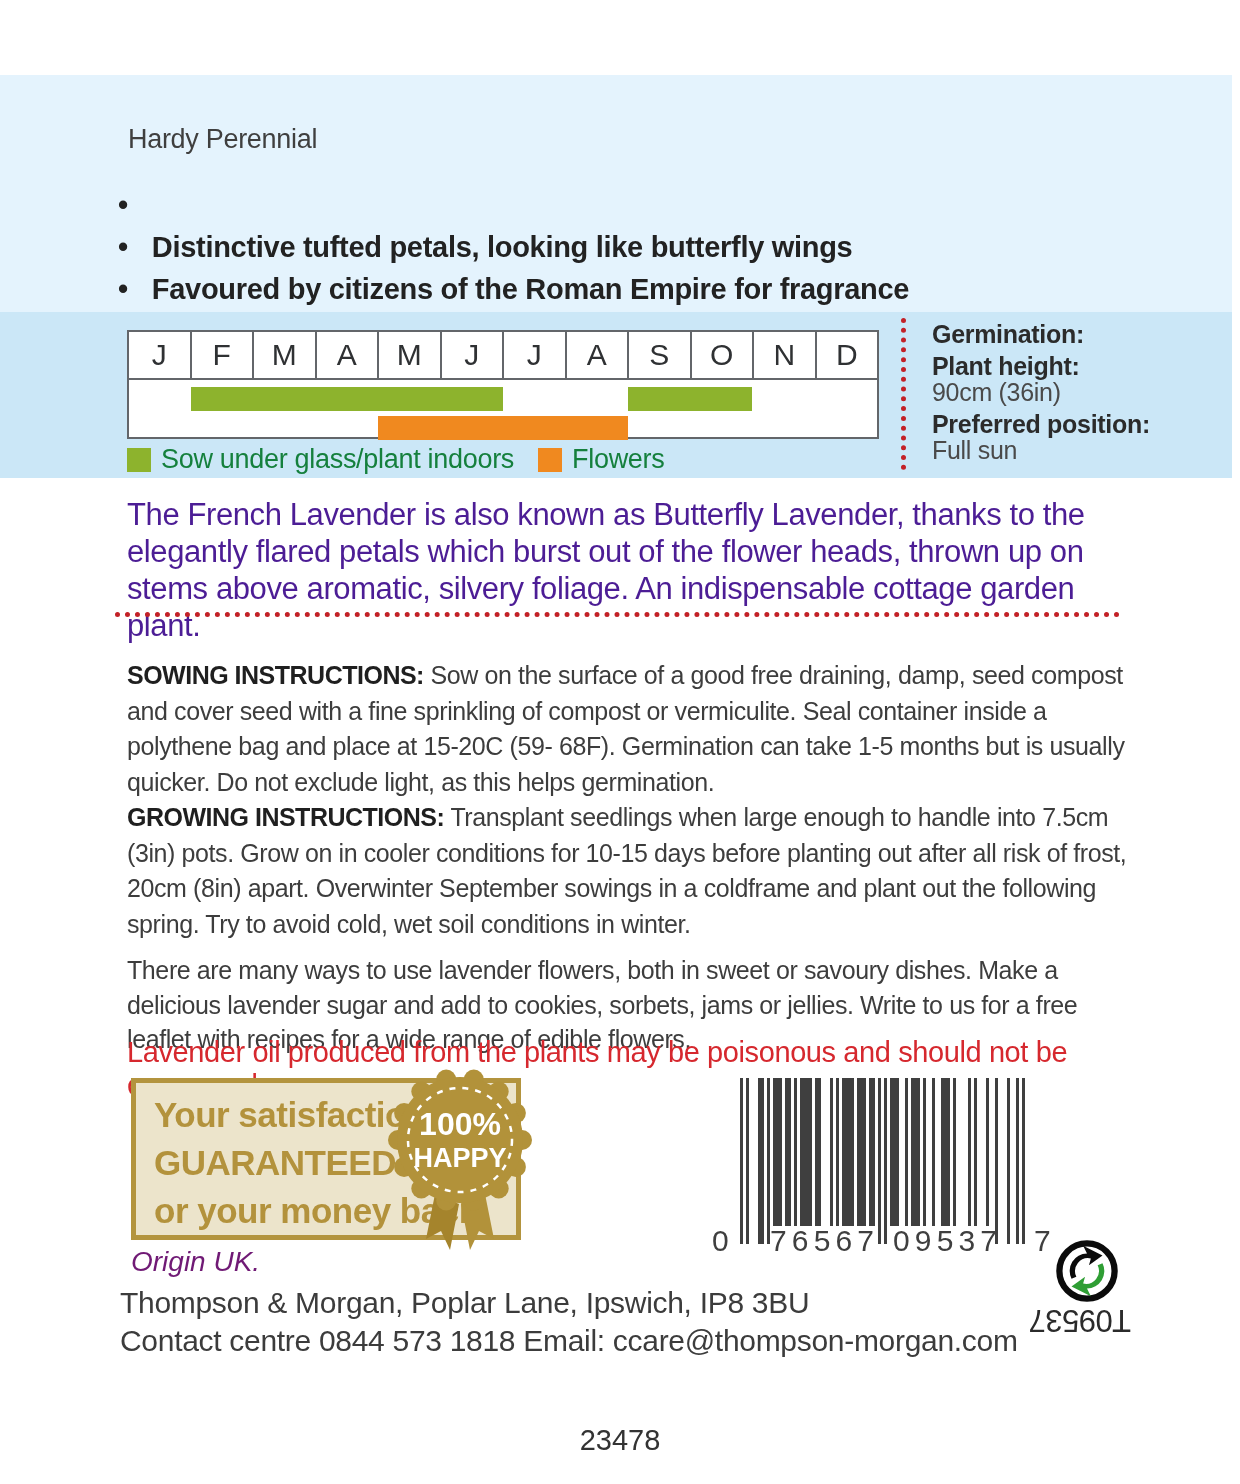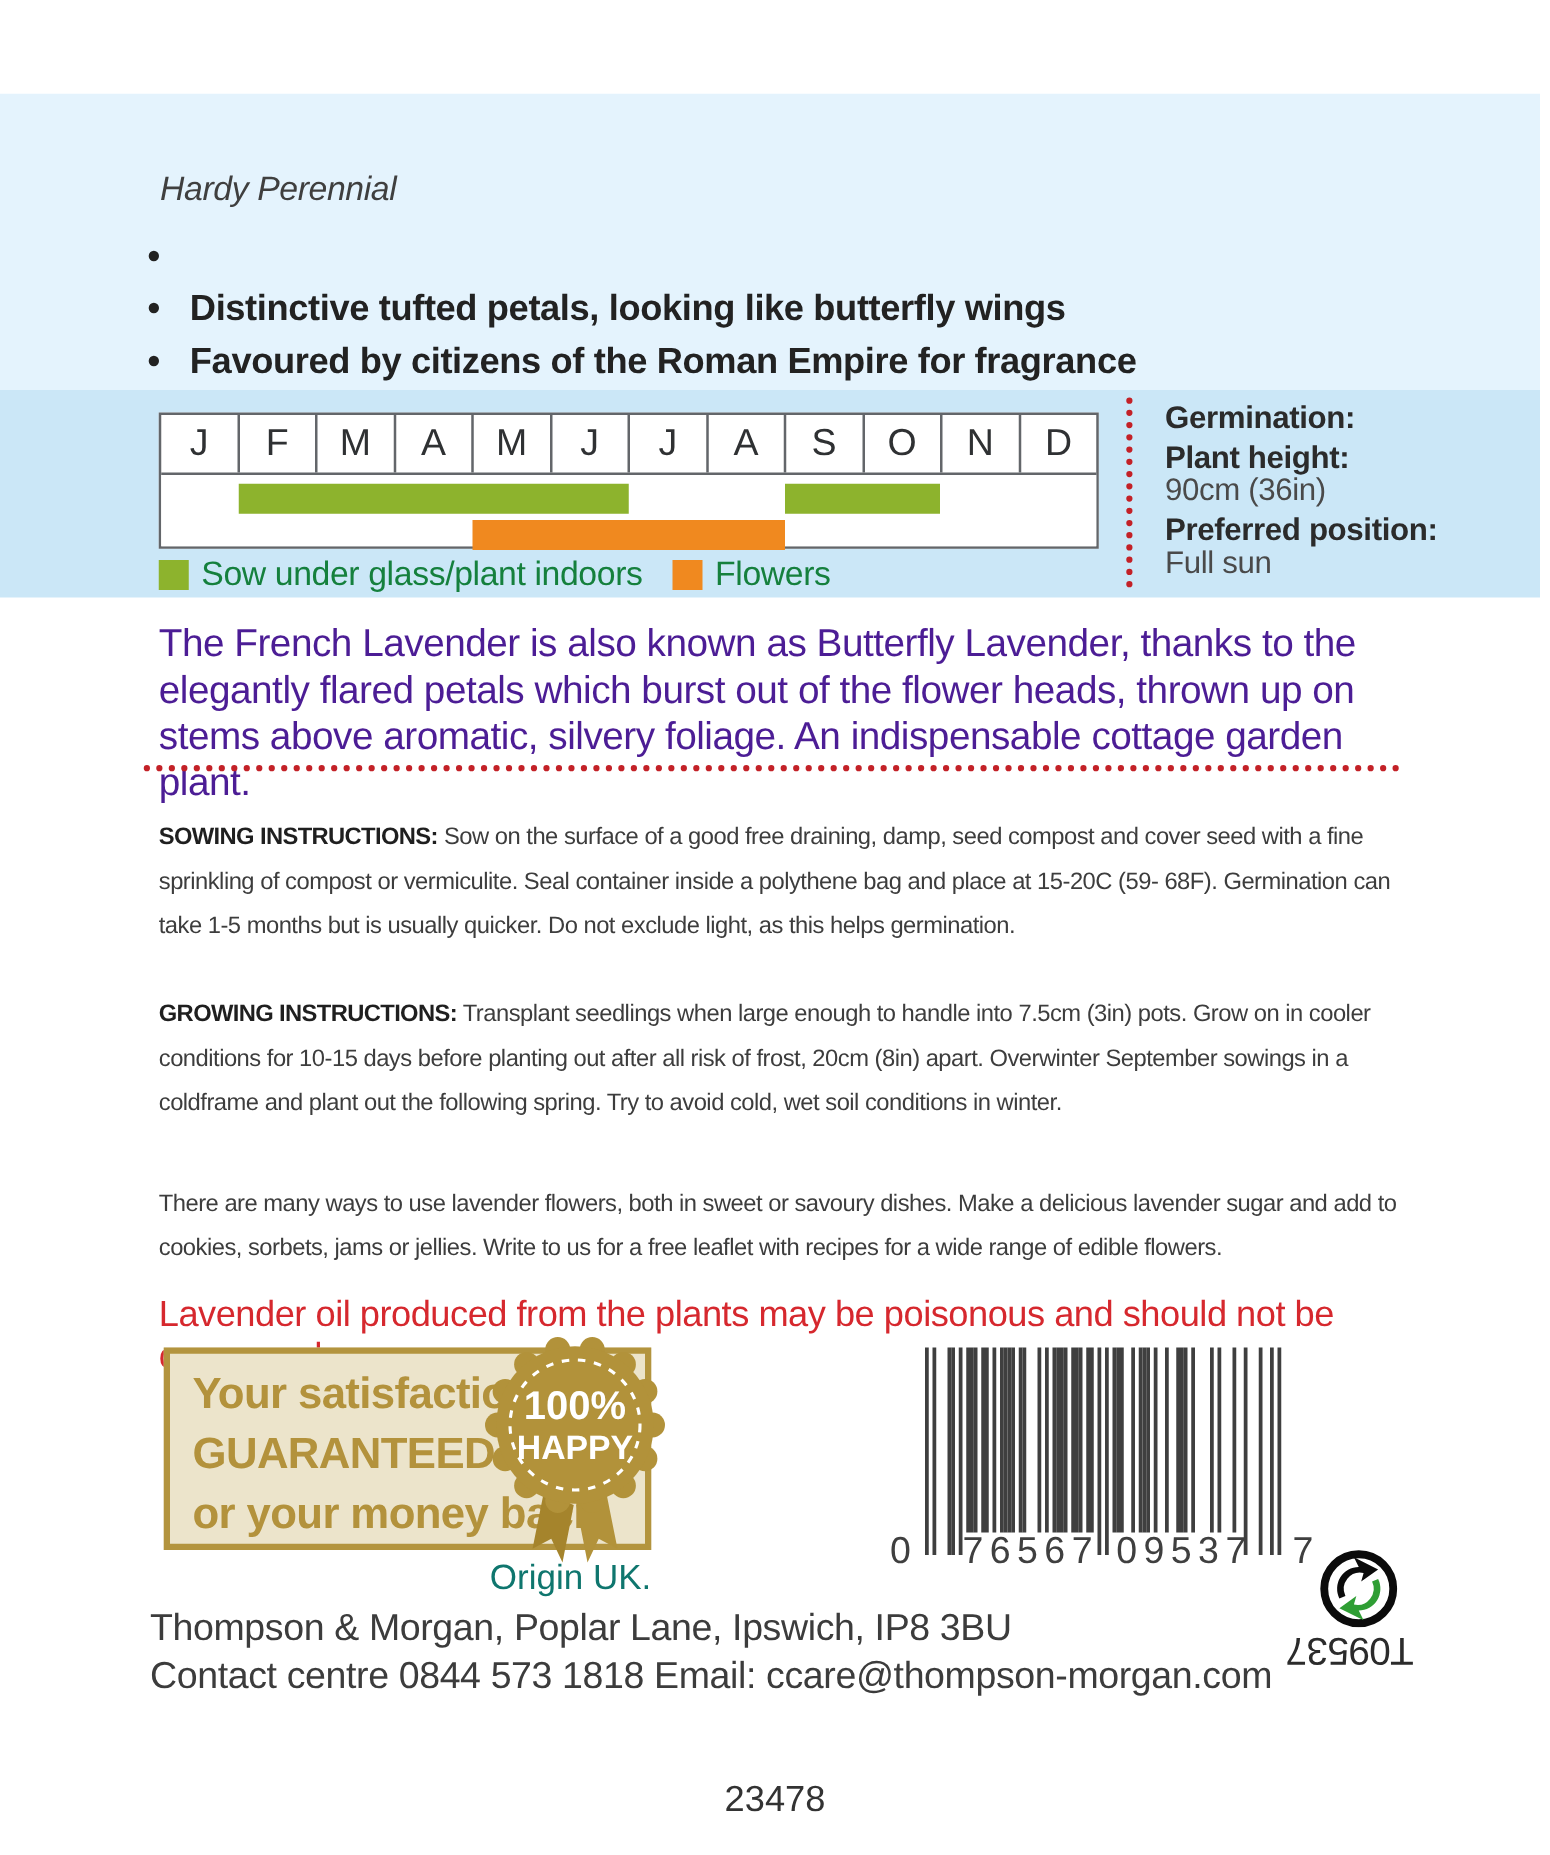--- a/index.html
+++ b/index.html
@@ -5,21 +5,21 @@
   html,body{margin:0;padding:0;background:#ffffff;}
   .page{position:relative;width:1240px;height:1484px;background:#ffffff;overflow:hidden;
         font-family:"Liberation Sans","DejaVu Sans",sans-serif;color:#3c3c3c;}
 
   .page-title{position:absolute;top:20px;left:0;width:100%;text-align:center;
               font-size:34px;font-weight:bold;color:#1d1d1b;letter-spacing:-0.5px;}
 
   .band-light{position:absolute;top:75px;left:0;width:1232px;height:237px;background:#e4f3fd;}
   .band-mid{position:absolute;top:312px;left:0;width:1232px;height:166px;background:#cbe7f7;}
 
-  .hardy{position:absolute;top:136px;left:128px;font-size:27px;color:#3f3f3f;letter-spacing:-0.3px;font-style:italic;}
+  .hardy{position:absolute;top:124px;left:128px;font-size:27px;color:#3f3f3f;letter-spacing:-0.3px;}
 
   .bullets{position:absolute;top:190px;left:118px;margin:0;padding:0;list-style:none;}
   .bullets li{display:flex;gap:24px;margin-bottom:11px;font-size:29px;font-weight:bold;
               color:#222222;letter-spacing:-0.3px;line-height:31px;}
   .bullets .dot{font-size:29px;line-height:31px;}
 
   .cal-table{position:absolute;top:330px;left:127px;width:752px;background:#ffffff;
              border:2px solid #63666a;box-sizing:border-box;}
   .cal-months{display:flex;height:46px;border-bottom:2px solid #63666a;}
   .cal-cell{flex:1;border-right:2px solid #63666a;display:flex;align-items:center;
@@ -39,39 +39,39 @@
           font-size:27px;color:#15803d;letter-spacing:-0.3px;}
   .legend-swatch{display:inline-block;width:24px;height:24px;}
   .legend-swatch.second{margin-left:14px;}
 
   .desc{position:absolute;left:127px;top:496px;width:1020px;font-size:31px;line-height:37px;
         color:#4c1d95;letter-spacing:-0.4px;}
 
   .hdots{position:absolute;left:115px;top:612px;width:1005px;height:0;
          border-top:5px dotted #c32127;}
 
-  .para{position:absolute;left:127px;width:1018px;font-size:19px;line-height:35.5px;
+  .para{position:absolute;left:127px;width:1018px;font-size:25px;line-height:35.5px;
         color:#3d3d3d;letter-spacing:-0.4px;}
   .para b{color:#1f1f1f;letter-spacing:-0.5px;}
   .p-sow{top:633px;}
   .p-grow{top:775px;}
   .p-uses{top:928px;width:1000px;line-height:34.5px;}
 
   .warning{position:absolute;left:127px;top:1036px;width:1020px;font-size:29px;
            color:#d6282e;letter-spacing:-0.4px;}
 
   .guarantee-box{position:absolute;left:131px;top:1078px;width:380px;height:152px;
                  background:#ece4cb;border:5px solid #b3943e;box-sizing:content-box;}
   .guarantee-text{position:absolute;left:18px;top:8px;font-size:35px;font-weight:bold;
                   color:#b3923c;line-height:48px;letter-spacing:-0.5px;}
 
   .rosette{position:absolute;left:385px;top:1068px;width:150px;height:186px;}
 
-  .origin{position:absolute;left:131px;top:1246px;width:390px;text-align:right;
-          font-size:28px;color:#0f766e;}
+  .origin{position:absolute;left:131px;top:1246px;width:390px;text-align:left;
+          font-size:28px;font-style:italic;color:#701a75;}
 
   .barcode{position:absolute;left:740px;top:1078px;width:285px;height:170px;}
   .bc-bar{position:absolute;top:0;width:3px;height:148px;background:#3f3f3f;}
   .bc-bar.ext{height:166px;}
   .bc-digit{position:absolute;top:146px;font-size:30px;color:#3f3f3f;}
   .bc-left{left:-28px;}
   .bc-right{left:294px;}
   .bc-group{position:absolute;top:146px;display:flex;justify-content:space-between;
             font-size:30px;color:#3f3f3f;}
   .bc-g1{left:30px;width:104px;}

